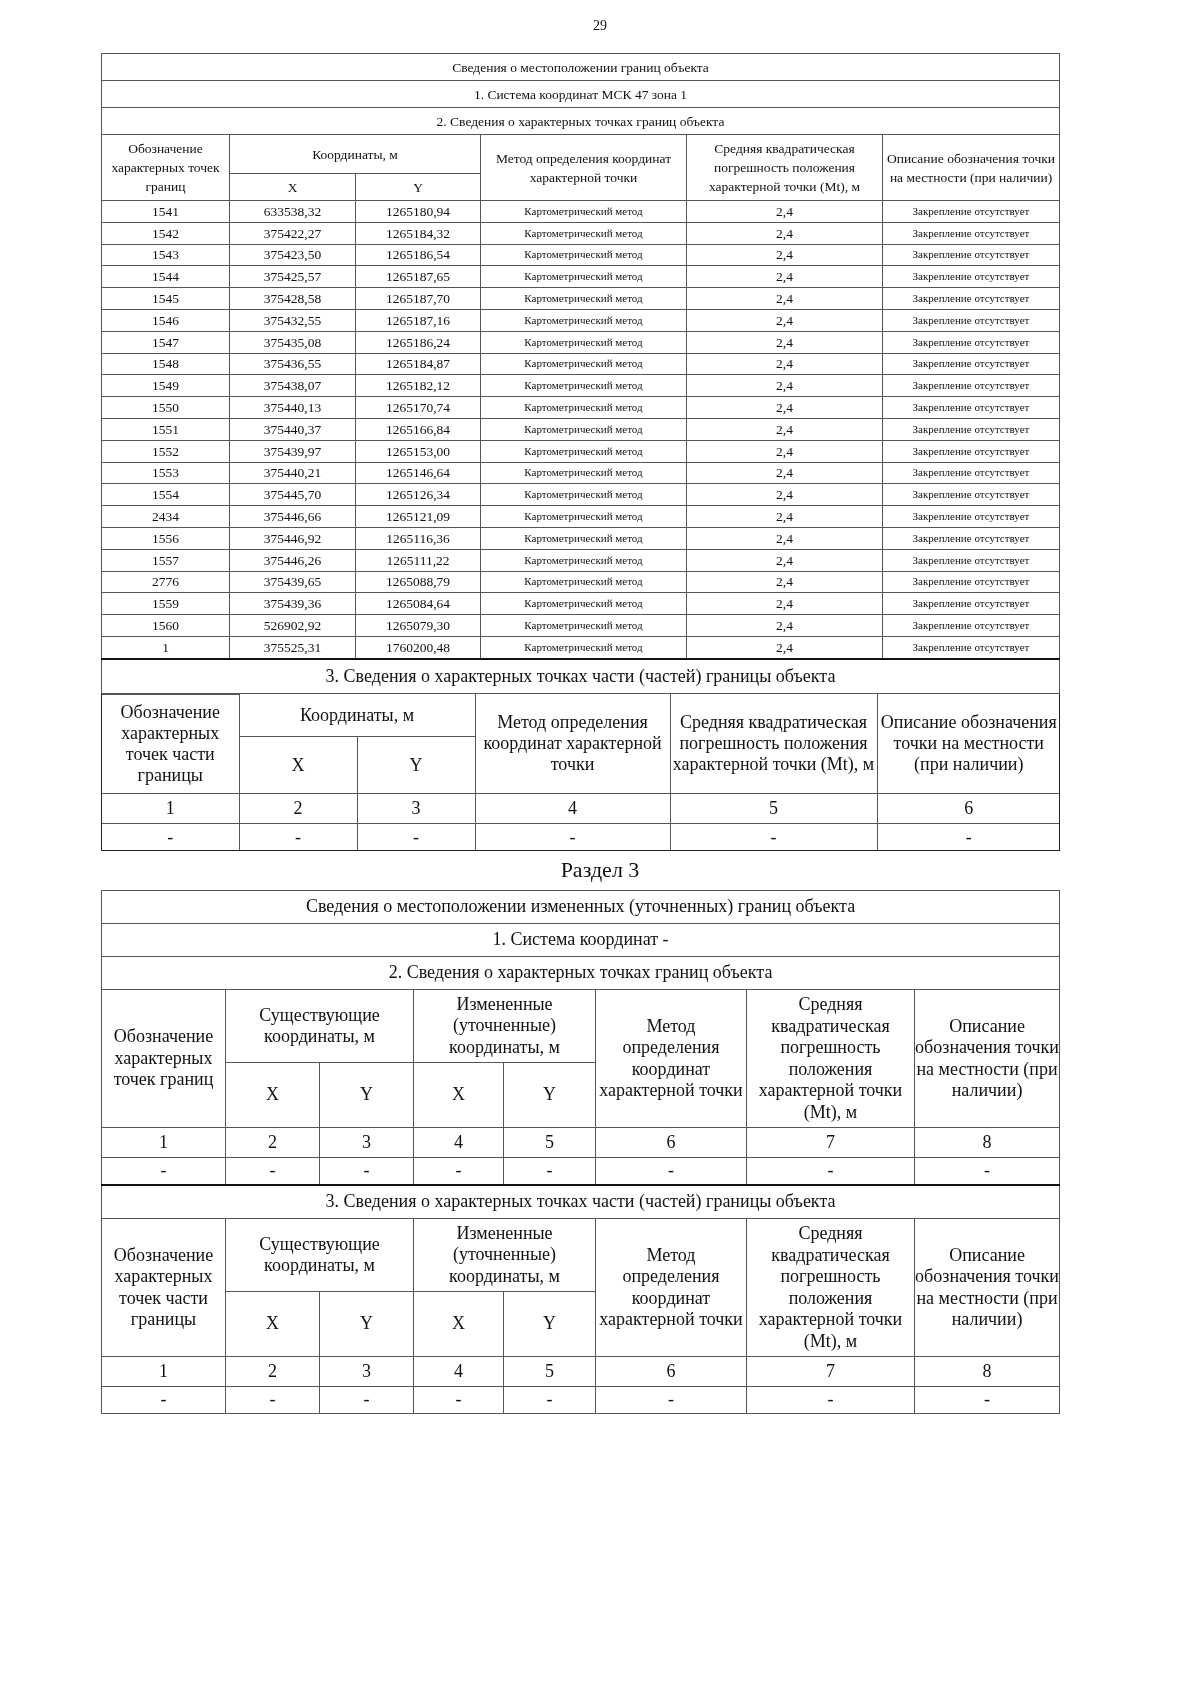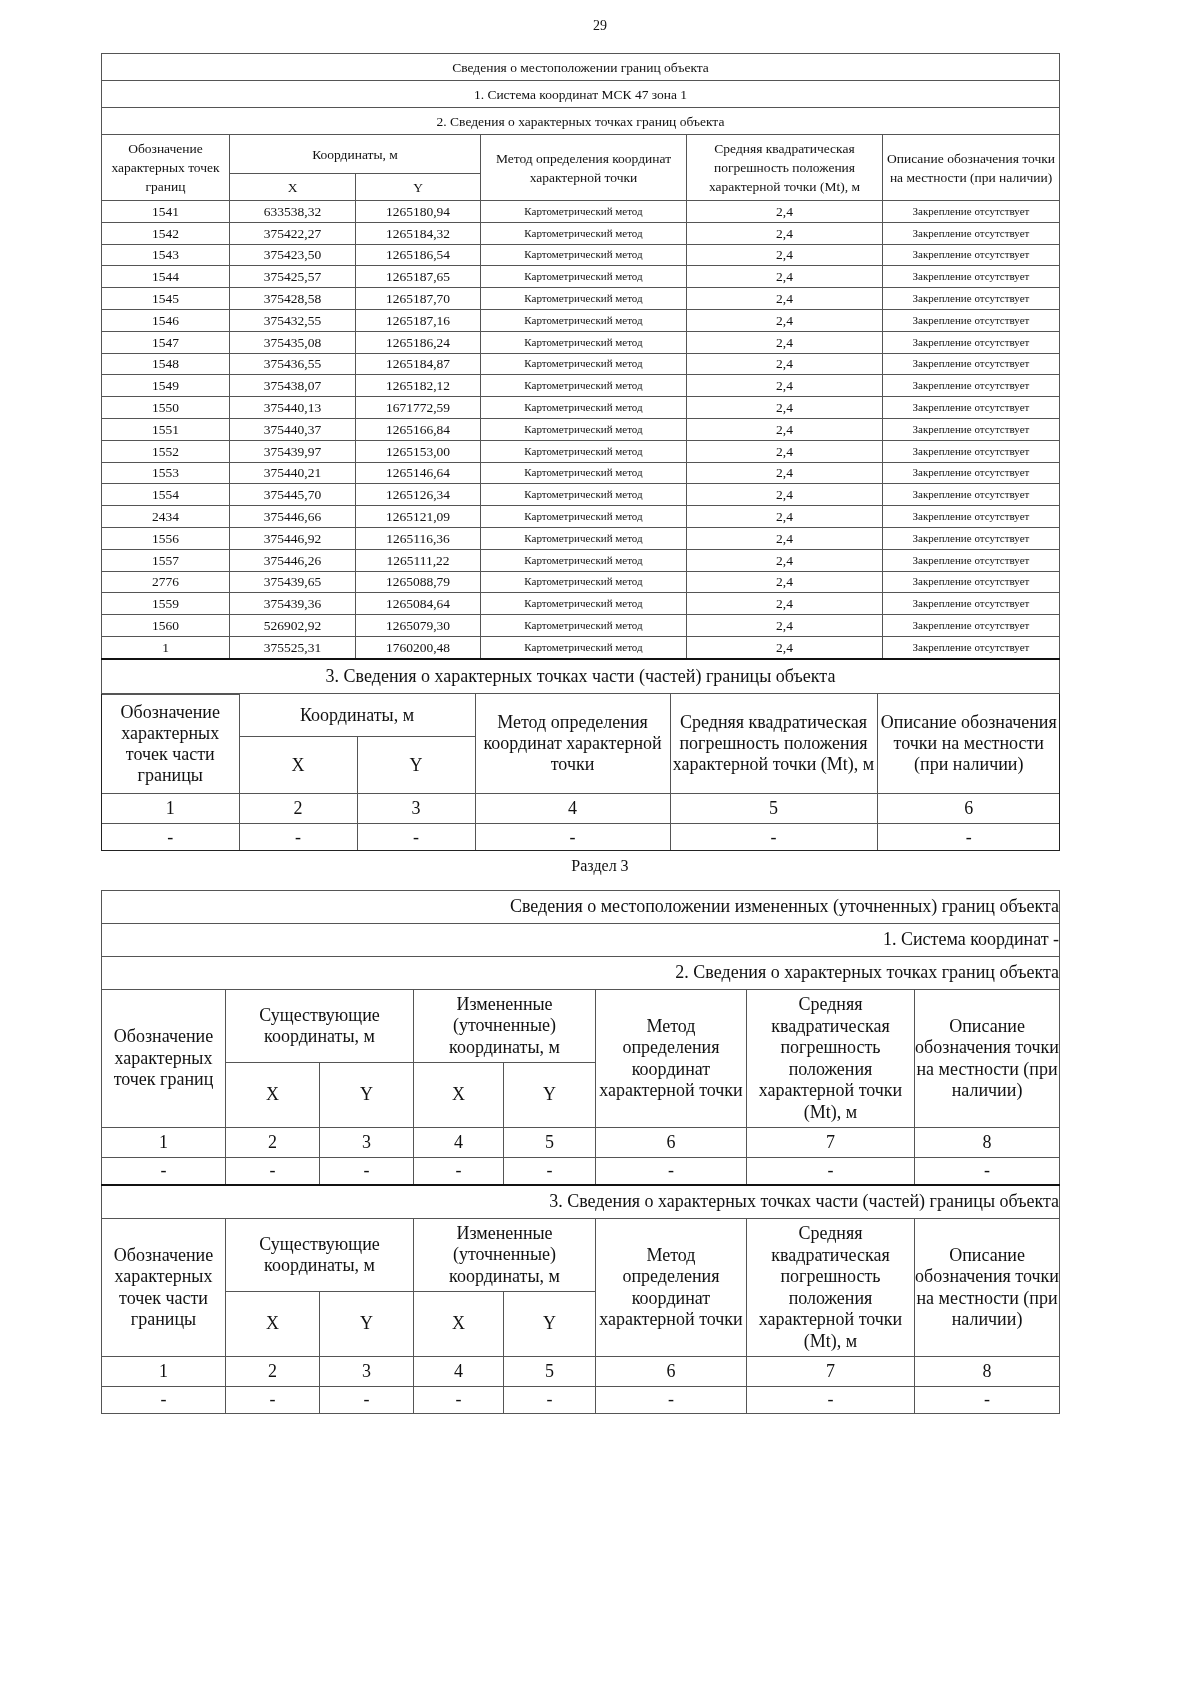--- a/index.html
+++ b/index.html
@@ -14,25 +14,25 @@
   #t1 .hdr td { line-height: 19px; }
   #t1 .data td { height: 20.8px; }
   #t1 .data td.method, #t1 .data td.desc { font-size: 11px; }
   #t1 .thick-top td { border-top: 2.5px solid #111; }
   #t1 .s3-title td { height: 33px; font-size: 18px; }
   #t1 .s3-hdr td { font-size: 18px; line-height: 21px; }
   #t1 .s3-num td { font-size: 18px; height: 29px; }
   #t1 .s3-dash td { font-size: 18px; height: 26px; }
   #t1 .inner { width: 100%; border-collapse: collapse; position: static; table-layout: fixed; }
   
-  .section-label { position: absolute; top: 857px; left: 0; width: 1200px; text-align: center; font-size: 16px; }
+  .section-label { position: absolute; top: 857px; left: 0; width: 1200px; text-align: center; font-size: 22px; }
   
   #t2 { left: 101px; top: 890px; width: 958px; font-size: 18px; }
   #t2 td { line-height: 21.5px; }
-  #t2 .title td { height: 32px; text-align: right; }
+  #t2 .title td { height: 32px; }
   #t2 .num td { height: 29px; }
   #t2 .dash td { height: 26px; }
   #t2 .thick-top td { border-top: 2.5px solid #111; }
   .outer-thick { border: 1.5px solid #222; }
 </style>
 </head>
 <body>
 
 <div class="page-num">29</div>
 
@@ -135,21 +135,21 @@
         <td>1549</td>
         <td>375438,07</td>
         <td>1265182,12</td>
         <td class="method">Картометрический метод</td>
         <td>2,4</td>
         <td class="desc">Закрепление отсутствует</td>
       </tr>
       <tr class="data">
         <td>1550</td>
         <td>375440,13</td>
-        <td>1671772,59</td>
+        <td>1265170,74</td>
         <td class="method">Картометрический метод</td>
         <td>2,4</td>
         <td class="desc">Закрепление отсутствует</td>
       </tr>
       <tr class="data">
         <td>1551</td>
         <td>375440,37</td>
         <td>1265166,84</td>
         <td class="method">Картометрический метод</td>
         <td>2,4</td>

